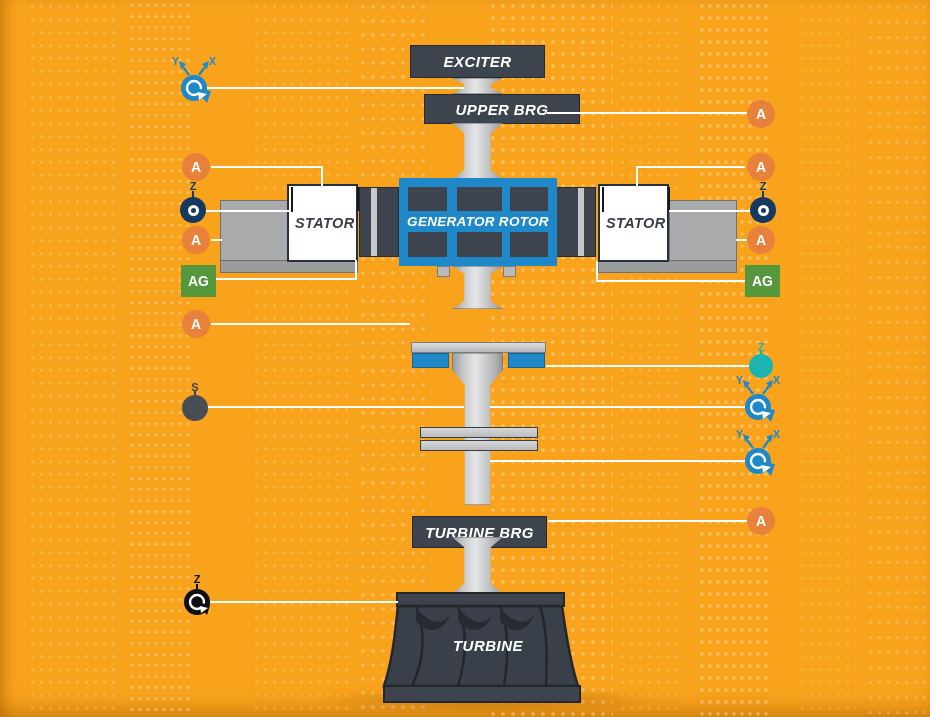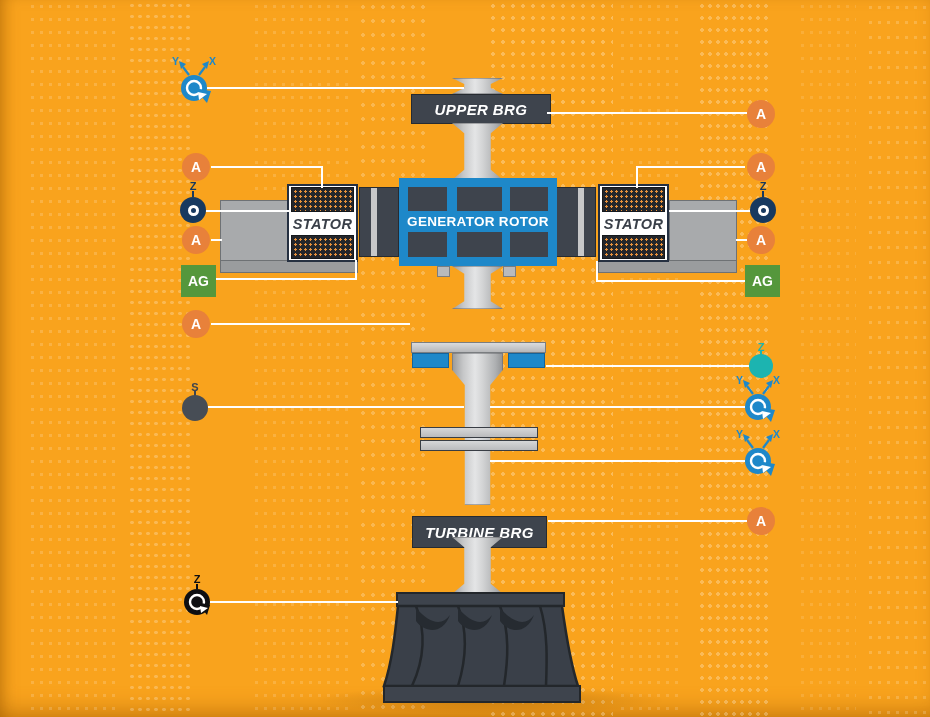--- a/index.html
+++ b/index.html
@@ -30,33 +30,33 @@
   .shaft{position:absolute;z-index:2;
     background:linear-gradient(90deg,#97999B 0%,#C6C7C8 22%,#E4E5E6 45%,#D3D4D5 60%,#AEB0B2 85%,#8F9193 100%);
     box-shadow:inset 0 0 0 1px rgba(90,94,98,.45);}
   .hour{clip-path:polygon(0 0,100% 0,76% 18%,76% 82%,100% 100%,0 100%,24% 82%,24% 18%);}
   .hour-short{clip-path:polygon(0 0,100% 0,76% 38%,76% 62%,100% 100%,0 100%,24% 62%,24% 38%);}
   .flare{clip-path:polygon(0 0,100% 0,100% 11%,75% 21%,75% 100%,25% 100%,25% 21%,0 11%);}
 
   .housing{position:absolute;background:#A8AAAC;border:1px solid #6E7174;z-index:2;}
   .housing.strip{background:#9A9C9E;}
   .stator{position:absolute;width:71px;height:78px;background:#fff;border:2px solid #253041;
-    display:flex;flex-direction:column;z-index:3;}
+    display:flex;flex-direction:row;z-index:3;}
   .winding{margin:1px 2px;height:24px;flex:none;background-color:#23262B;
     background-image:radial-gradient(circle,#E8923C 1px,transparent 1.4px);
     background-size:5px 5px;background-position:1px 1px;border:1px solid #15181C;}
   .stator-label{flex:1;display:flex;align-items:center;justify-content:center;
     color:#3A4049;font-weight:bold;font-style:italic;font-size:14.5px;letter-spacing:.4px;}
   .end-block{position:absolute;width:40px;height:70px;background:#3E444D;border:1px solid #262B31;z-index:2;}
   .slit{position:absolute;top:0;width:6px;height:100%;background:#C7C8C9;}
   .rotor-frame{position:absolute;left:399px;top:178px;width:158px;height:88px;background:#1E88C9;z-index:2;}
   .rotor-seg{position:absolute;top:9px;height:70px;background:#3E444D;}
   .rotor-banner{position:absolute;left:400px;top:211px;width:156px;height:21px;background:#1E88C9;
     color:#fff;display:flex;align-items:center;justify-content:center;
-    font-weight:bold;font-size:13.5px;letter-spacing:.3px;z-index:4;}
+    font-weight:bold;font-style:italic;font-size:13.5px;letter-spacing:.3px;z-index:4;}
   .plate{position:absolute;background:linear-gradient(#DADBDC,#B6B7B9);border:1px solid #7A7D80;z-index:2;}
   .pad{position:absolute;width:37px;height:15px;background:#1E88C9;border:1px solid #14639A;z-index:2;}
   .coupling{position:absolute;left:420px;width:118px;height:11px;z-index:3;
     background:linear-gradient(#D6D7D8,#BABBBD);border:1.5px solid #383D44;}
   .rotor-tab{position:absolute;width:13px;height:11px;background:#B9BABC;border:1px solid #7A7D80;z-index:1;}
 
   .line{position:absolute;background:#fff;height:2px;z-index:5;}
   .vline{position:absolute;background:#fff;width:2px;z-index:5;}
 
   .a-circle{position:absolute;width:28px;height:28px;border-radius:50%;background:#E8813A;
@@ -98,22 +98,25 @@
     <div class="band"></div>
     <div class="band"></div>
     <div class="band"></div>
     <div class="band"></div>
     <div class="band"></div>
     <div class="band"></div>
     <div class="band"></div>
     <div class="band"></div>
   </div>
 
+  <div class="box" style="left:410px;top:45px;width:135px;height:33px">
+      <span>EXCITER</span>
+    </div>
   <div class="shaft hour-short" style="left:452px;top:78px;width:51px;height:16px"></div>
-  <div class="box" style="left:411px;top:94px;width:140px;height:30px">
+  <div class="box" style="left:424px;top:94px;width:156px;height:30px">
       <span>UPPER BRG</span>
     </div>
   <div class="shaft hour" style="left:452px;top:123px;width:51px;height:57px"></div>
 
   <div class="housing" style="left:220px;top:200px;width:68px;height:61px"></div>
   <div class="housing strip" style="left:220px;top:260px;width:138px;height:13px"></div>
   <div class="housing" style="left:669px;top:200px;width:68px;height:61px"></div>
   <div class="housing strip" style="left:598px;top:260px;width:139px;height:13px"></div>
 
   <div class="stator" style="left:287px;top:184px">
@@ -163,20 +166,21 @@
     <path d="M 18 16 L 182 16 C 186 45 190 72 198 96 L 4 96 C 12 72 15 45 18 16 Z" fill="#3A4049" stroke="#23272B" stroke-width="2.5"></path>
     <path d="M 36 16 C 46 42 44 70 32 96" stroke="#23272B" stroke-width="2.5" fill="none"></path>
     <path d="M 78 16 C 88 42 86 70 78 96" stroke="#23272B" stroke-width="2.5" fill="none"></path>
     <path d="M 120 16 C 130 42 128 70 124 96" stroke="#23272B" stroke-width="2.5" fill="none"></path>
     <path d="M 160 16 C 168 42 167 70 166 96" stroke="#23272B" stroke-width="2.5" fill="none"></path>
     <path d="M 36 18 C 50 34 62 36 70 25 C 62 46 44 42 36 31 Z" fill="#262B31"></path>
     <path d="M 78 18 C 92 34 104 36 112 25 C 104 46 86 42 78 31 Z" fill="#262B31"></path>
     <path d="M 120 18 C 134 34 146 36 154 25 C 146 46 128 42 120 31 Z" fill="#262B31"></path>
     <rect x="4" y="96" width="196" height="16" fill="#3E444D" stroke="#23272B" stroke-width="2"></rect>
   </svg>
+  <div class="turbine-label">TURBINE</div>
 
   <div class="line" style="left:207px;top:87px;width:257px"></div>
   <div class="line" style="left:547px;top:112px;width:200px"></div>
   <div class="line" style="left:211px;top:166px;width:112px"></div>
   <div class="vline" style="left:321px;top:166px;height:22px"></div>
   <div class="line" style="left:637px;top:166px;width:108px"></div>
   <div class="vline" style="left:636px;top:166px;height:22px"></div>
   <div class="line" style="left:206px;top:210px;width:83px"></div>
   <div class="line" style="left:669px;top:210px;width:81px"></div>
   <div class="line" style="left:211px;top:239px;width:11px"></div>

